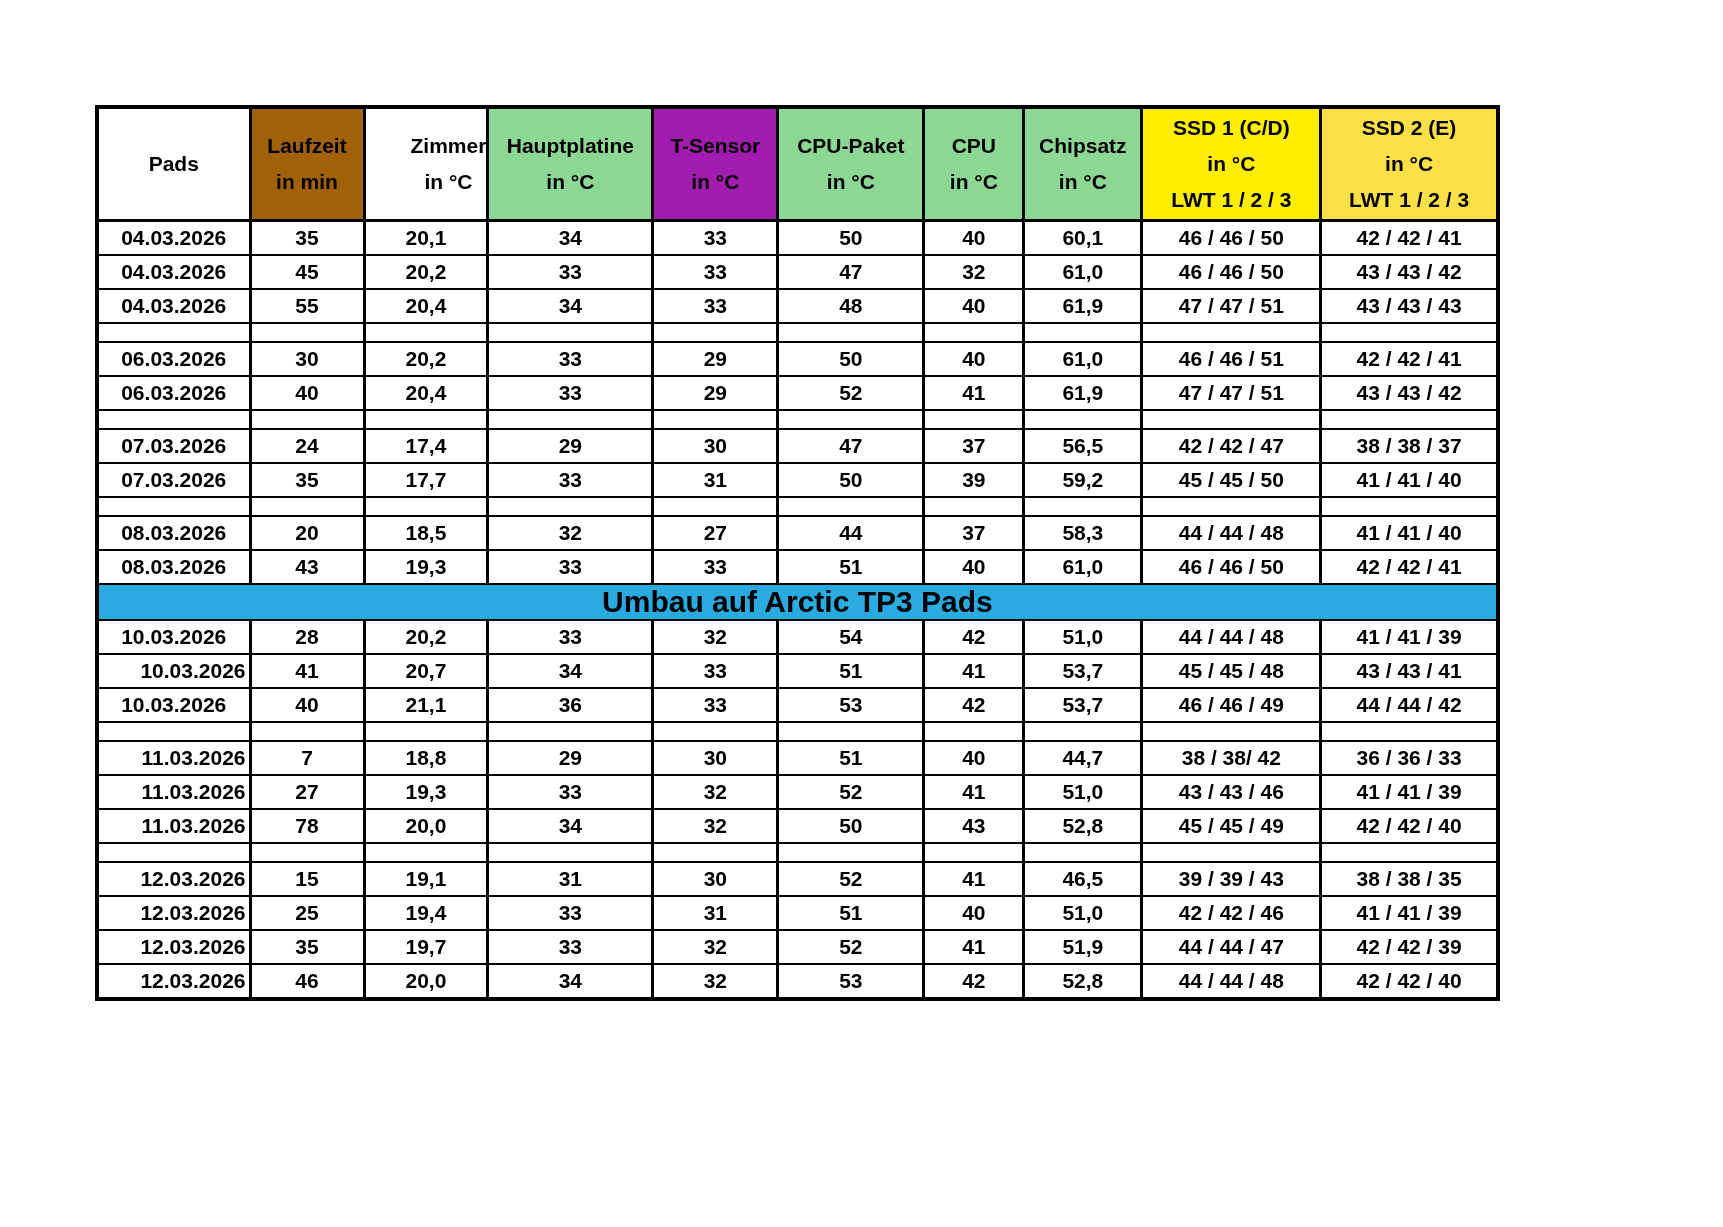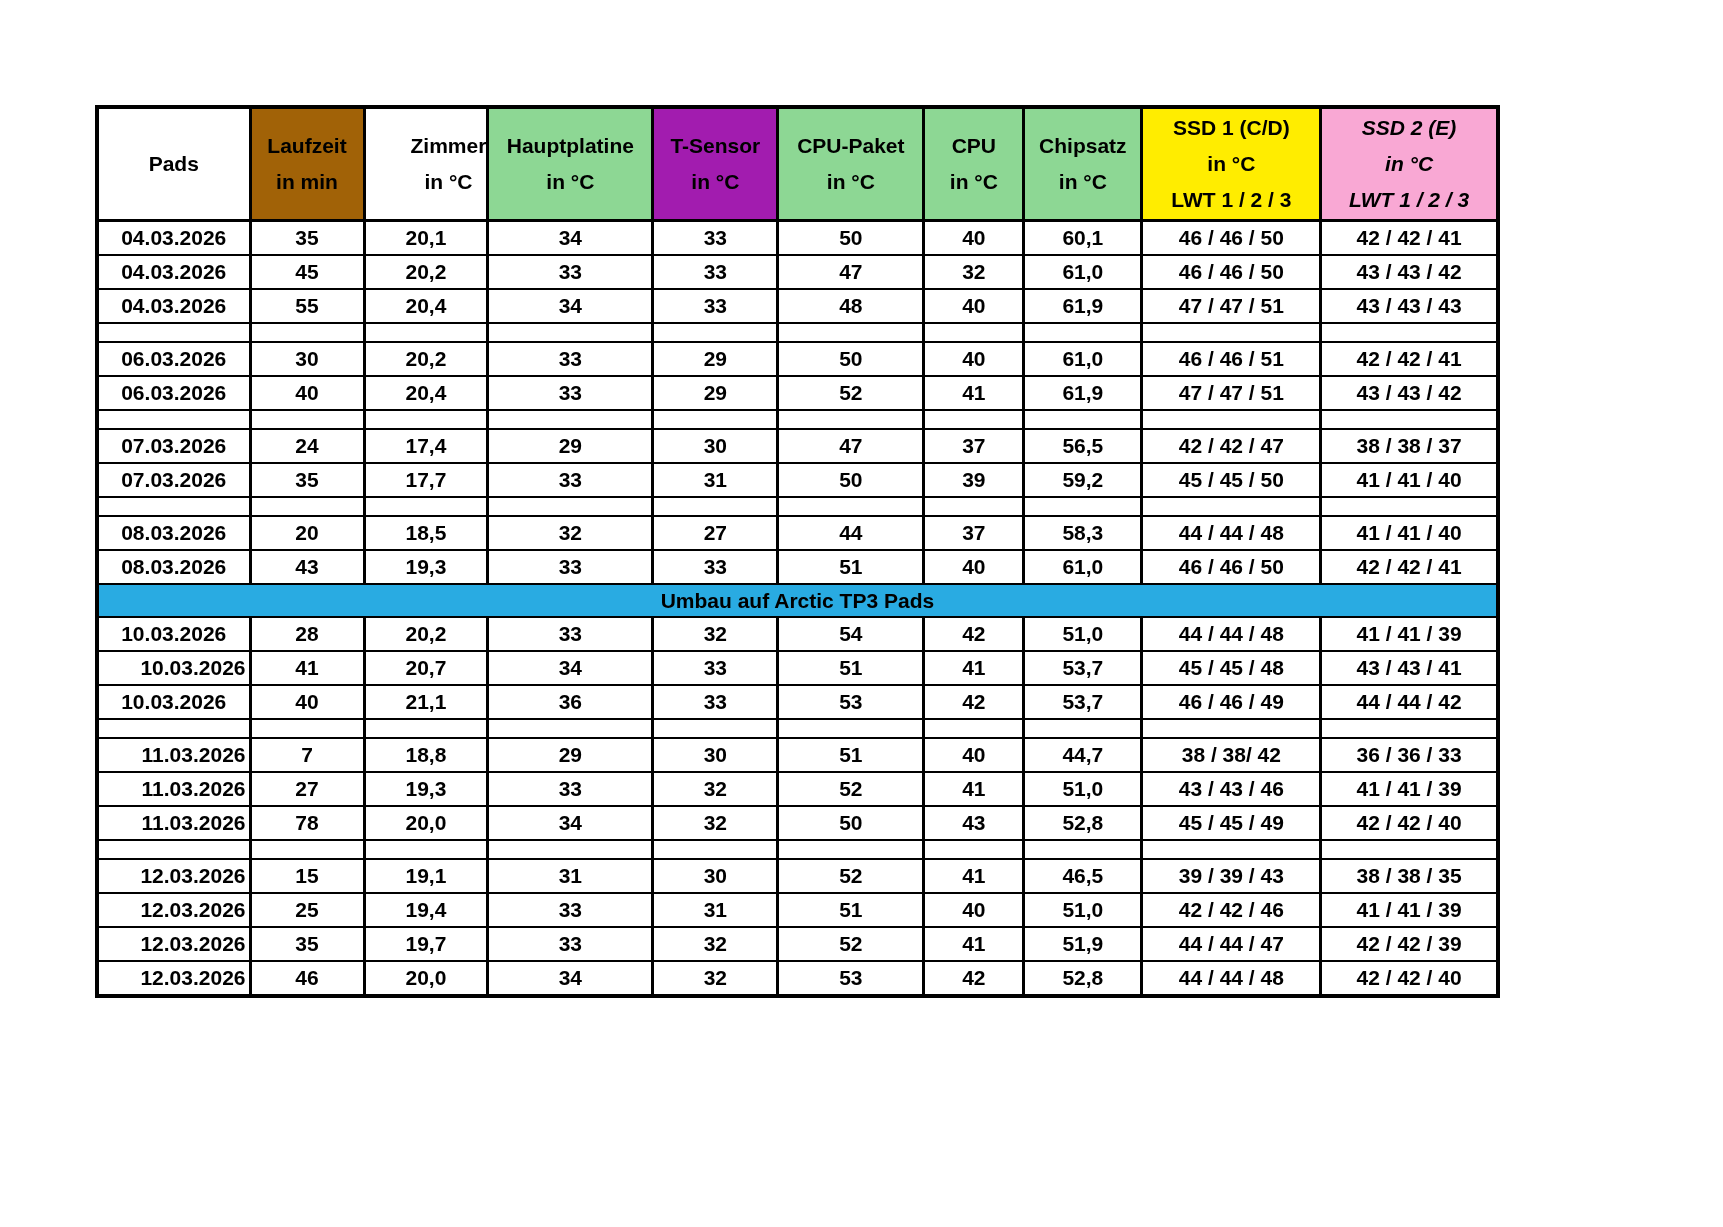--- a/index.html
+++ b/index.html
@@ -41,21 +41,21 @@
   .hline { line-height: 36px; }
   tr.data-row td {
     height: 32px;
     font-size: 21px;
   }
   tr.spacer-row td {
     height: 17px;
   }
   tr.banner-row td {
     height: 31px;
-    font-size: 21px;
+    font-size: 30px;
   }
   td.align-right {
     text-align: right;
     padding-right: 3px;
   }
 </style>
 </head>
 <body>
 
 <div class="table-wrap">
@@ -103,21 +103,21 @@
           </th>
           <th style="background: rgb(141, 215, 148);">
             <div class="hline">Chipsatz</div>
             <div class="hline">in °C</div>
           </th>
           <th style="background: rgb(255, 237, 0);">
             <div class="hline">SSD 1 (C/D)</div>
             <div class="hline">in °C</div>
             <div class="hline">LWT 1 / 2 / 3</div>
           </th>
-          <th style="background: #f9a8d4; font-style: italic;">
+          <th style="background: #fde047;">
             <div class="hline">SSD 2 (E)</div>
             <div class="hline">in °C</div>
             <div class="hline">LWT 1 / 2 / 3</div>
           </th>
         </tr>
       </thead>
     <tbody>
         <tr class="data-row">
           <td>04.03.2026</td>
           <td>35</td>

